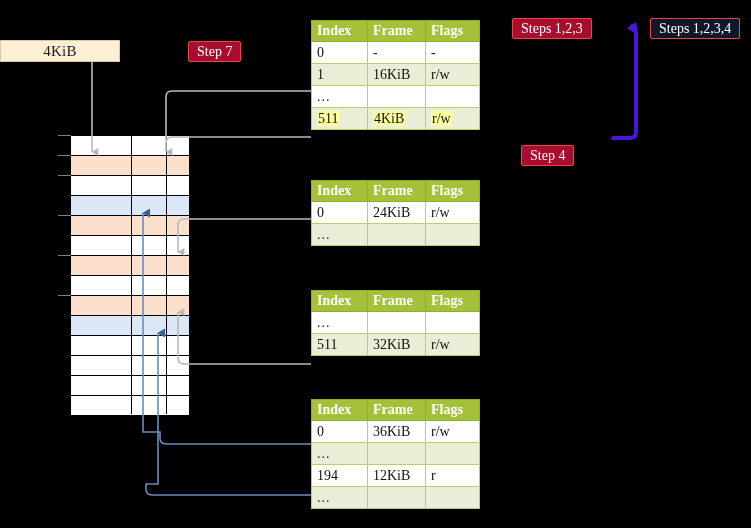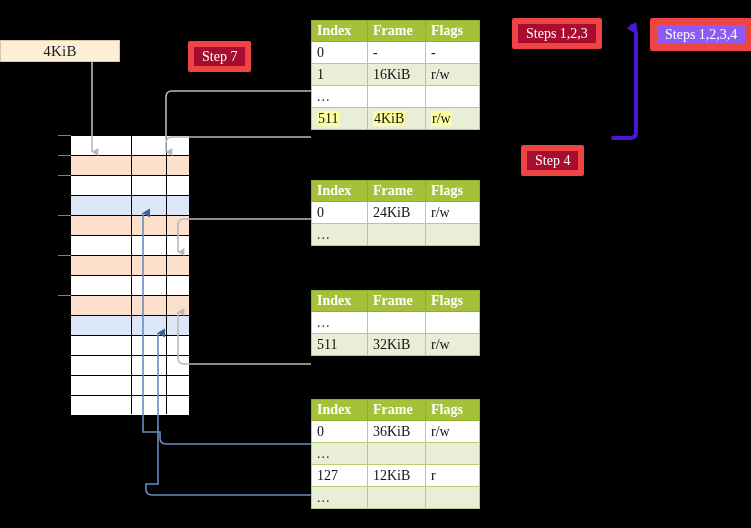--- a/index.html
+++ b/index.html
@@ -49,22 +49,22 @@
     position: absolute;
     box-sizing: border-box;
     color: #ffffff;
     font-size: 14px;
     line-height: 19px;
     text-align: center;
     border-radius: 2px;
     white-space: nowrap;
     padding: 0 8px;
   }
-  .badge.crimson { background: #a80c2e; border: 6px solid #ef4444; }
-  .badge.violet  { background: #8b5cf6; border: 7px solid #ef4444; }
+  .badge.crimson { background: #a80c2e; border: 1px solid #ef4444; }
+  .badge.violet  { background: #0f172a; border: 1px solid #ef4444; }
 
   
   .memcol {
     position: absolute;
     box-sizing: border-box;
     border: 1px solid #000000;
   }
   .memrow {
     box-sizing: border-box;
     border-bottom: 1px solid #000000;
@@ -280,21 +280,21 @@
             <td>0</td>
             <td>36KiB</td>
             <td>r/w</td>
           </tr>
           <tr class="alt">
             <td class="ell">...</td>
             <td></td>
             <td></td>
           </tr>
           <tr>
-            <td>127</td>
+            <td>194</td>
             <td>12KiB</td>
             <td>r</td>
           </tr>
           <tr class="alt">
             <td class="ell">...</td>
             <td></td>
             <td></td>
           </tr>
         </tbody>
       </table>

